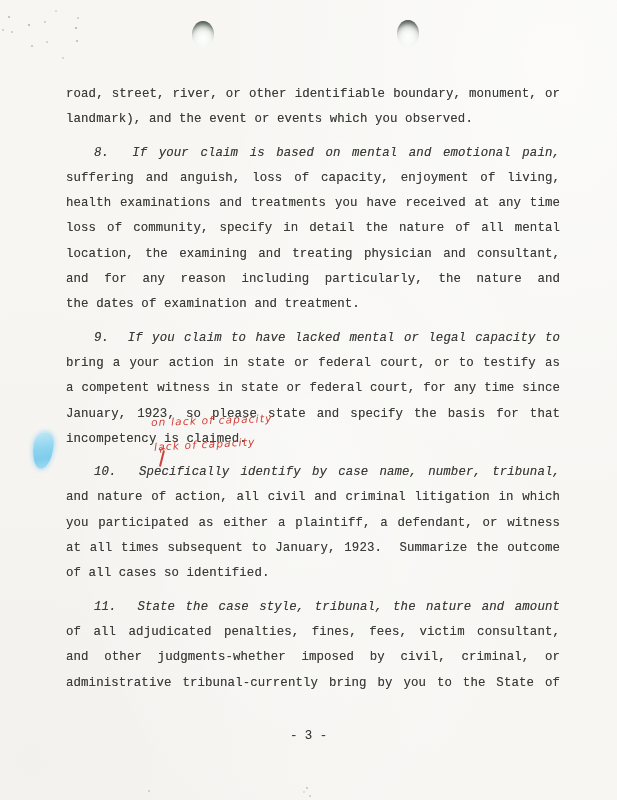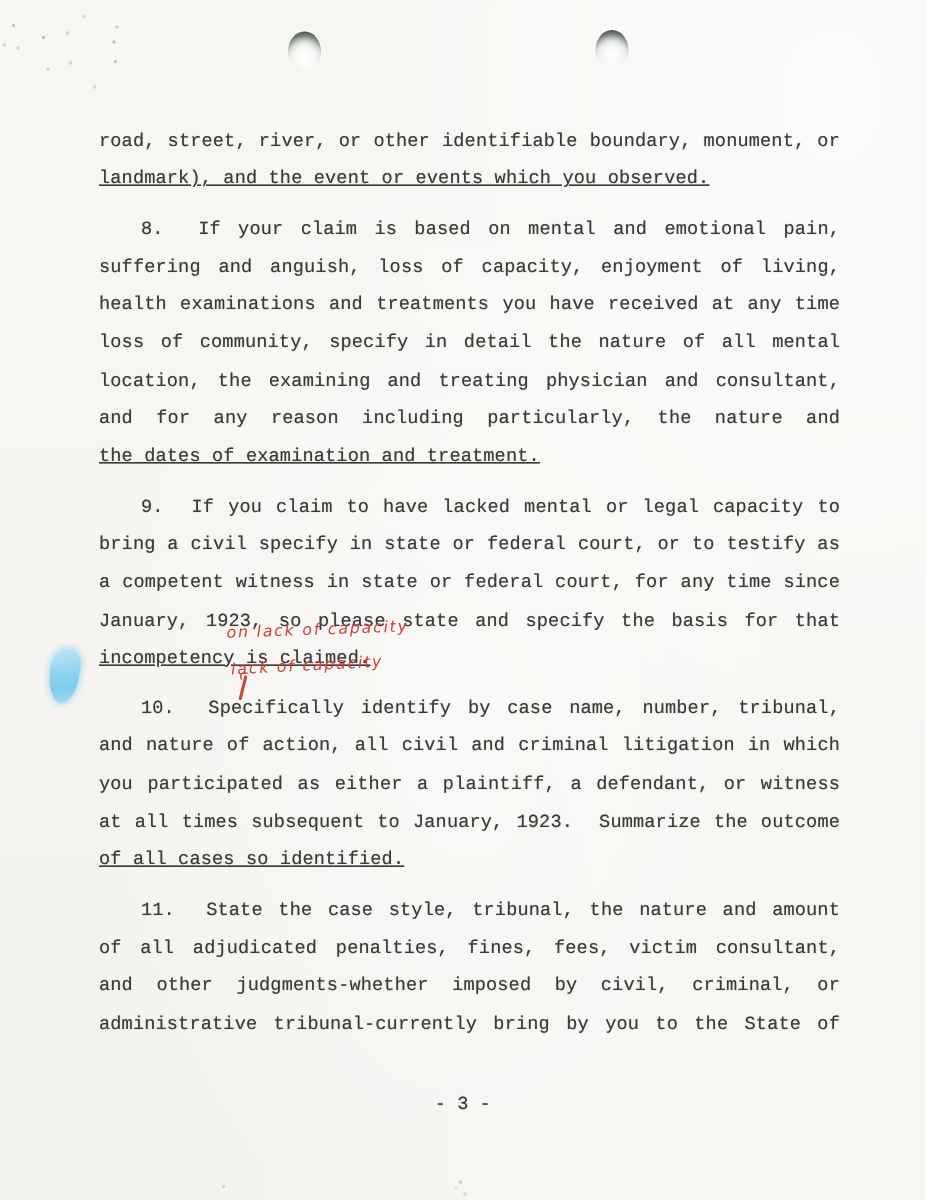--- a/index.html
+++ b/index.html
@@ -25,22 +25,22 @@
     left: 66px; top: 82px; width: 494px;
     font-size: 12.4px;
     line-height: 25.3px;
     color: #3b3b38;
     text-shadow: 0 0 0.6px rgba(59,59,56,0.55);
     letter-spacing: 0.1px;
   }
   .para { margin: 0; }
   .para + .para { margin-top: 8px; }
   .line { text-align: justify; text-align-last: justify; }
-  .line.end { text-align-last: left; text-decoration: underline; }
-  .para.numbered .line:first-child { padding-left: 28px; }
+  .line.end { text-align-last: left; }
+  .para.numbered .line:first-child { padding-left: 28px; font-style: italic; }
 
   .footer {
     position: absolute;
     left: 0; right: 0; top: 729px;
     text-align: center;
     font-size: 12.4px;
     color: #3b3b38;
     text-shadow: 0 0 0.6px rgba(59,59,56,0.55);
   }
 
@@ -143,21 +143,21 @@
       <div class="line">suffering and anguish, loss of capacity, enjoyment of living,</div>
       <div class="line">health examinations and treatments you have received at any time</div>
       <div class="line">loss of community, specify in detail the nature of all mental</div>
       <div class="line">location, the examining and treating physician and consultant,</div>
       <div class="line">and for any reason including particularly, the nature and</div>
       <div class="line end">the dates of examination and treatment.</div>
     </div>
 
     <div class="para numbered">
       <div class="line">9.&nbsp; If you claim to have lacked mental or legal capacity to</div>
-      <div class="line">bring a civil specify in state or federal court, or to testify as</div>
+      <div class="line">bring a your action in state or federal court, or to testify as</div>
       <div class="line">a competent witness in state or federal court, for any time since</div>
       <div class="line">January, 1923, so please state and specify the basis for that</div>
       <div class="line end">incompetency is claimed.</div>
     </div>
 
     <div class="para numbered">
       <div class="line">10.&nbsp; Specifically identify by case name, number, tribunal,</div>
       <div class="line">and nature of action, all civil and criminal litigation in which</div>
       <div class="line">you participated as either a plaintiff, a defendant, or witness</div>
       <div class="line">at all times subsequent to January, 1923.&nbsp; Summarize the outcome</div>

